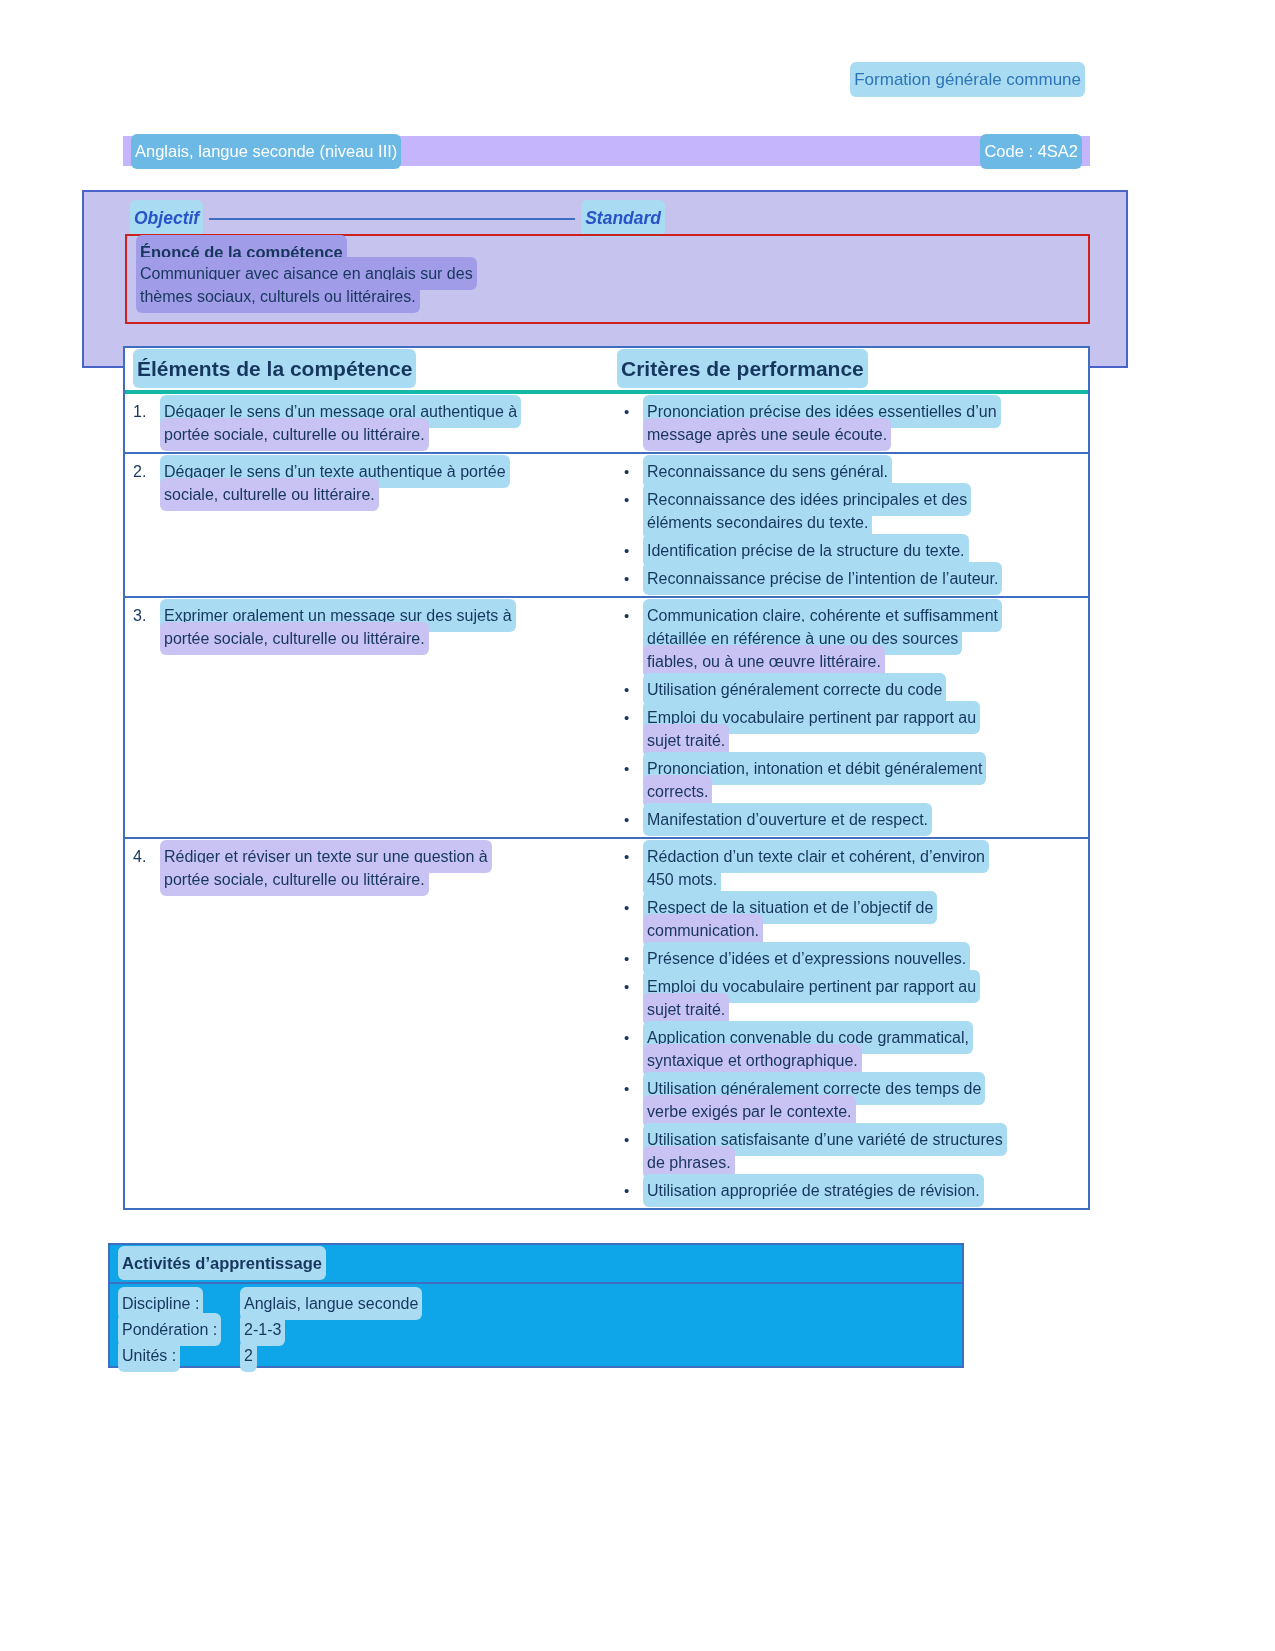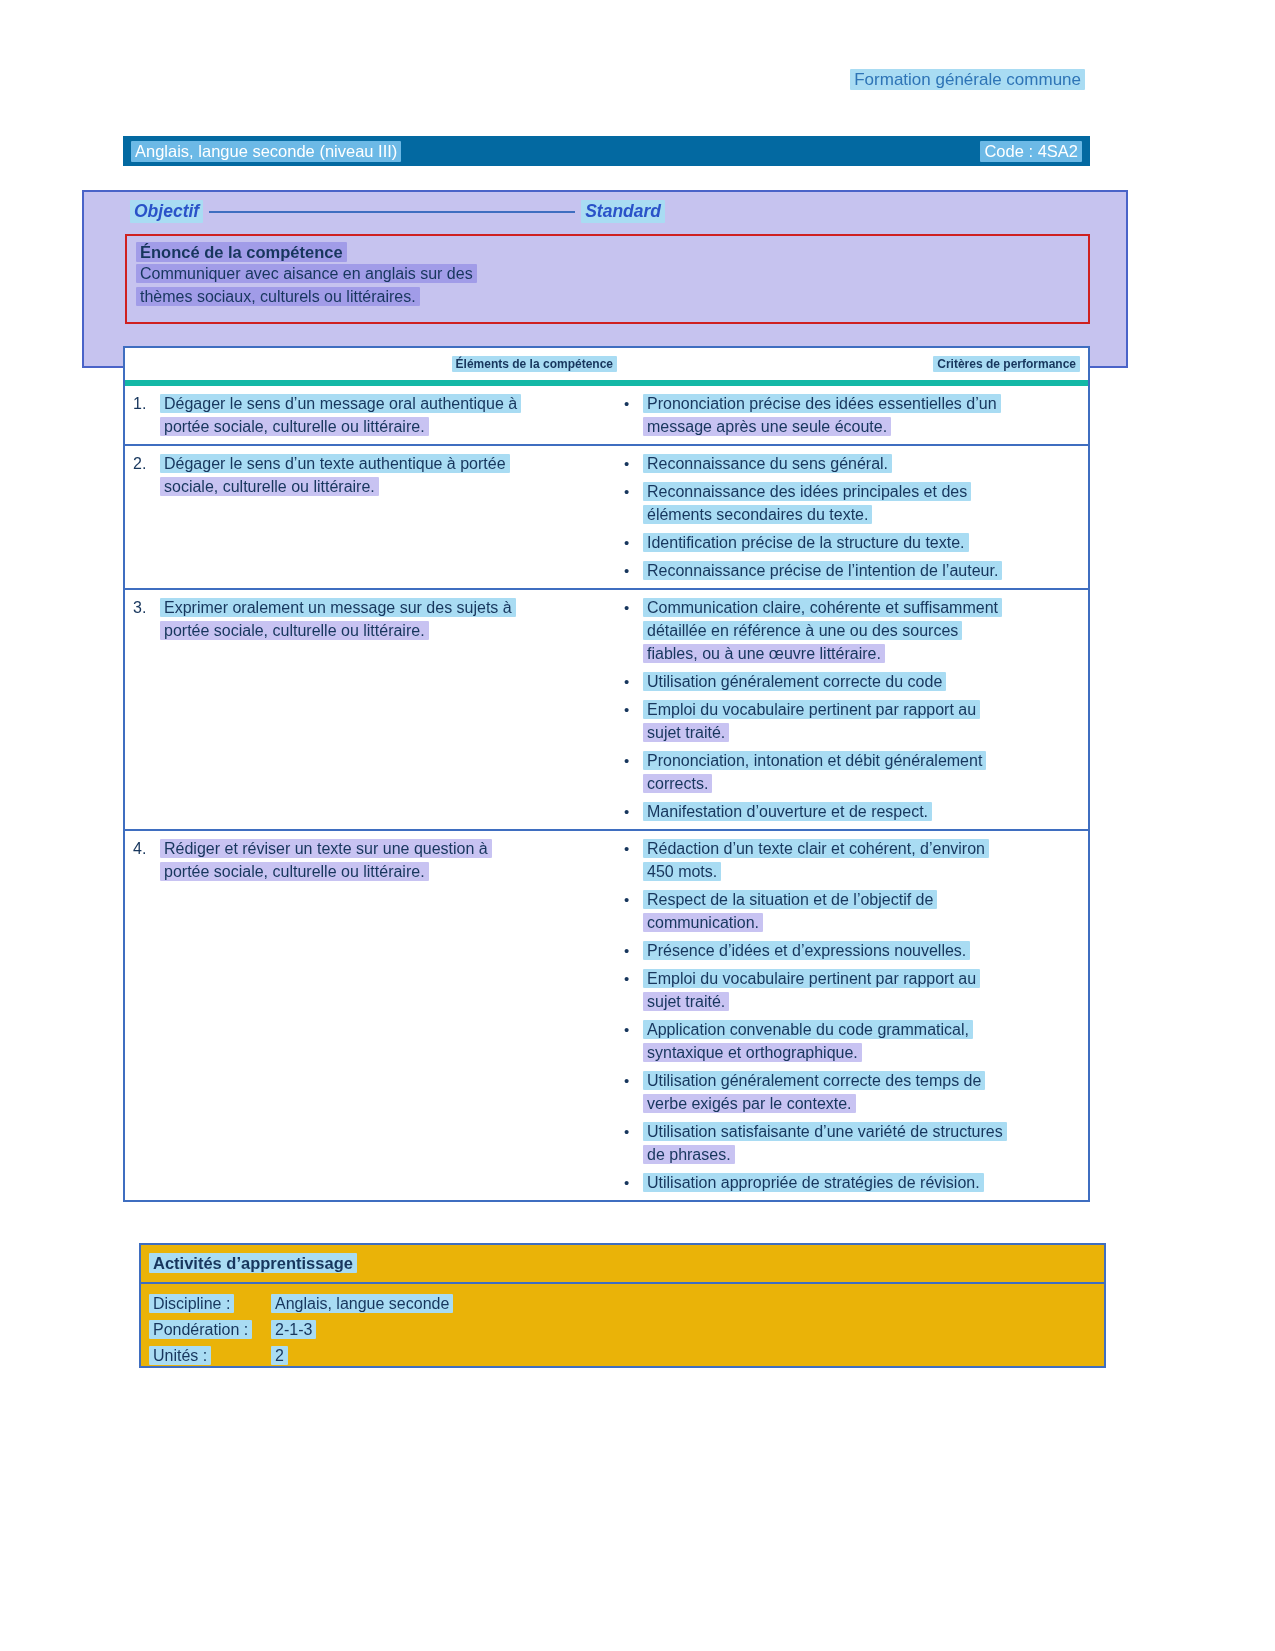--- a/index.html
+++ b/index.html
@@ -9,38 +9,38 @@
     font-family:"Liberation Sans", sans-serif;
     color:#17365d;
   }
   #page {
     position:relative;
     width:1275px;
     height:1651px;
     background:#ffffff;
     overflow:hidden;
   }
-  .hl { padding:1px 4px; border-radius:1px; }
+  .hl { padding:8px 4px; border-radius:6px; }
   .c { background:#a9dcf3; }
   .p { background:#c8c3f2; }
   .e { background:#a19ce8; }
   .w { background:#6cb9e6; color:#ffffff; }
 
   .line { line-height:23px; font-size:16px; white-space:nowrap; }
 
   
   .top-title {
     position:absolute; top:70px; right:190px;
     font-size:17px; color:#2e74b6;
   }
 
   
   .header-bar {
     position:absolute; top:136px; left:123px; width:967px; height:30px;
-    background:#0369a1;
+    background:#c4b5fd;
     display:flex; justify-content:space-between; align-items:center;
     padding:0 8px; font-size:16.5px;
   }
 
   
   .purple-box {
     position:absolute; top:190px; left:82px; width:1046px; height:178px;
     background:#c6c3ef;
     border:2px solid #4a63c8;
   }
@@ -69,44 +69,44 @@
   }
 
   
   .main-table {
     position:absolute; top:346px; left:123px; width:967px;
     background:#ffffff;
     border:2px solid #3f6ec0;
     z-index:2;
   }
   .t-header {
-    display:flex; font-weight:bold; font-size:12px;
-    padding:9px 8px; border-bottom:6px solid #14b8a6;text-align:right;
+    display:flex; font-weight:bold; font-size:21px;
+    padding:9px 8px; border-bottom:4px solid #14b8a6;
   }
   .t-header .h-left { width:484px; flex:none; }
   .t-header .h-right { flex:1; }
 
   .t-row { display:flex; padding:6px 0; }
   .t-row + .t-row { border-top:2px solid #3f6ec0; }
   .cell-left {
     width:492px; flex:none; display:flex;
     padding:0 12px 0 8px;
   }
   .num { width:27px; flex:none; font-size:16px; line-height:23px; }
   .el-lines { flex:1; }
   .cell-right { flex:1; padding:0 6px 0 4px; }
   .bullet { display:flex; margin-bottom:5px; }
   .bullet:last-child { margin-bottom:0; }
   .b-dot { width:22px; flex:none; font-size:15px; line-height:23px; padding-left:3px; color:#17365d; }
   .b-lines { flex:1; }
 
   
   .activities {
-    position:absolute; top:1243px; left:139px; width:967px; height:125px;
-    background:#eab308;
+    position:absolute; top:1243px; left:108px; width:856px; height:125px;
+    background:#0ea5e9;
     border:2px solid #3f6ec0;
   }
   .a-header {
     font-weight:bold; font-size:16.5px;
     padding:9px 8px; border-bottom:2px solid #3f6ec0;
   }
   .a-body { padding:7px 8px; }
   .a-row { line-height:26px; font-size:16px; }
   .a-label { display:inline-block; width:122px; }
   .a-value { }

